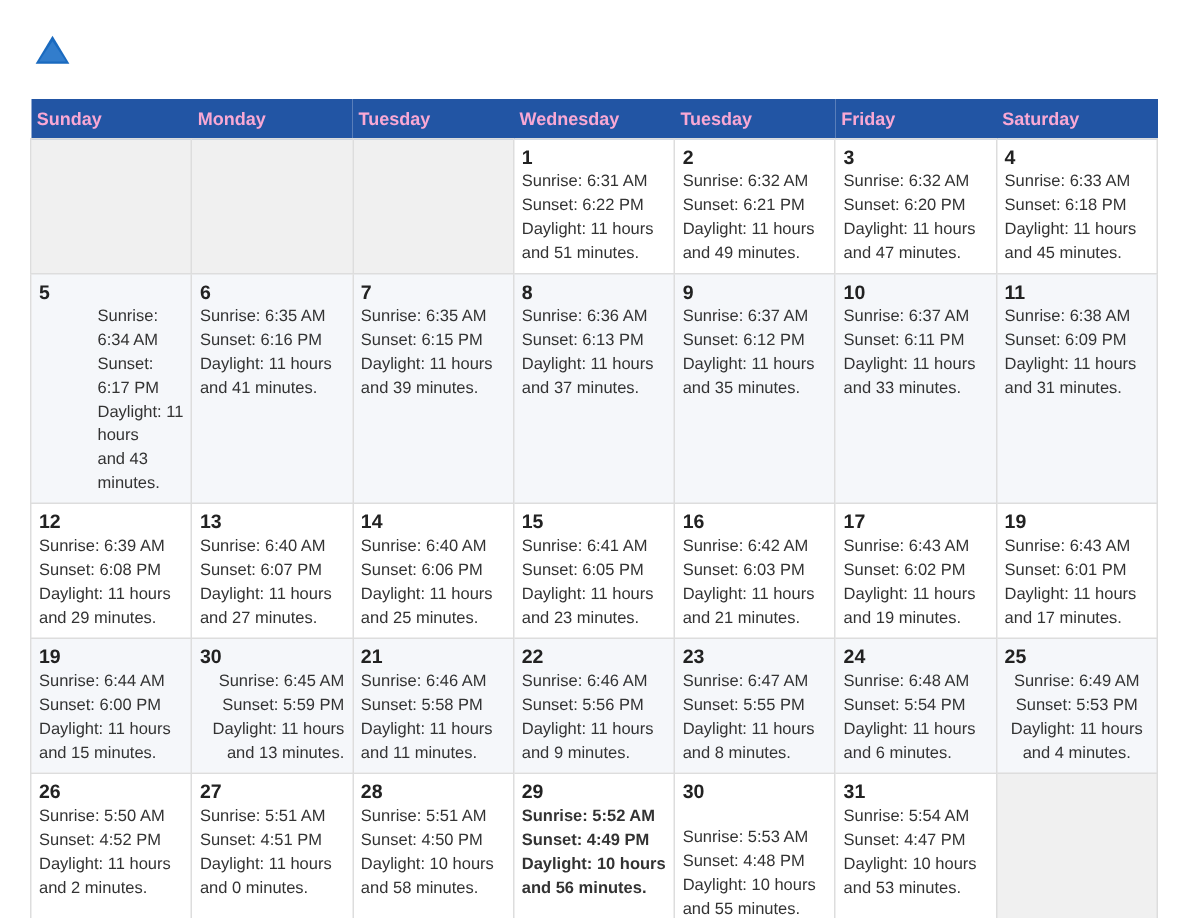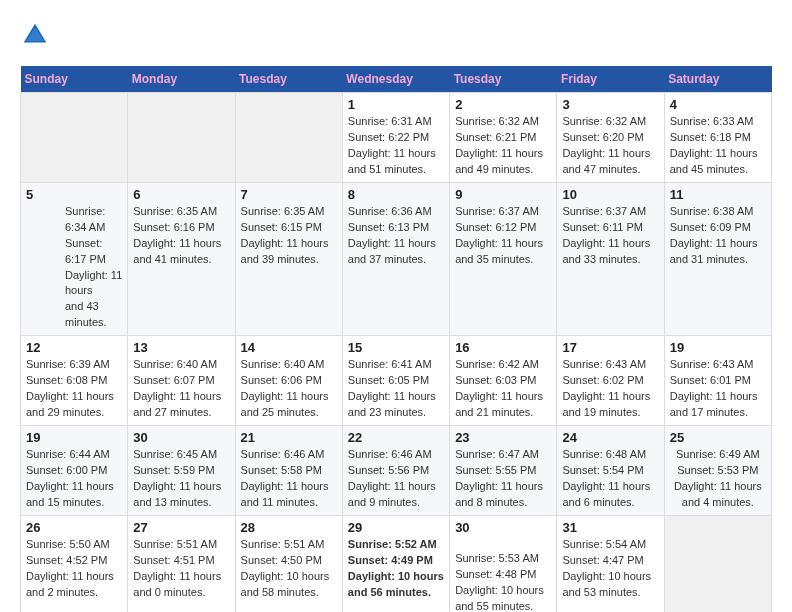--- a/index.html
+++ b/index.html
@@ -262,21 +262,21 @@
       <tr>
         <td>
           <div class="day-number">19</div>
           <div class="day-info" style="white-space: pre-line;">Sunrise: 6:44 AM
 Sunset: 6:00 PM
 Daylight: 11 hours
 and 15 minutes.</div>
         </td>
         <td>
           <div class="day-number">30</div>
-          <div class="day-info" style="white-space: pre-line;">Sunrise: 6:45 AM
+          <div class="day-info" style="white-space: pre-line; text-align: right;">Sunrise: 6:45 AM
 Sunset: 5:59 PM
 Daylight: 11 hours
 and 13 minutes.</div>
         </td>
         <td>
           <div class="day-number">21</div>
           <div class="day-info" style="white-space: pre-line;">Sunrise: 6:46 AM
 Sunset: 5:58 PM
 Daylight: 11 hours
 and 11 minutes.</div>

